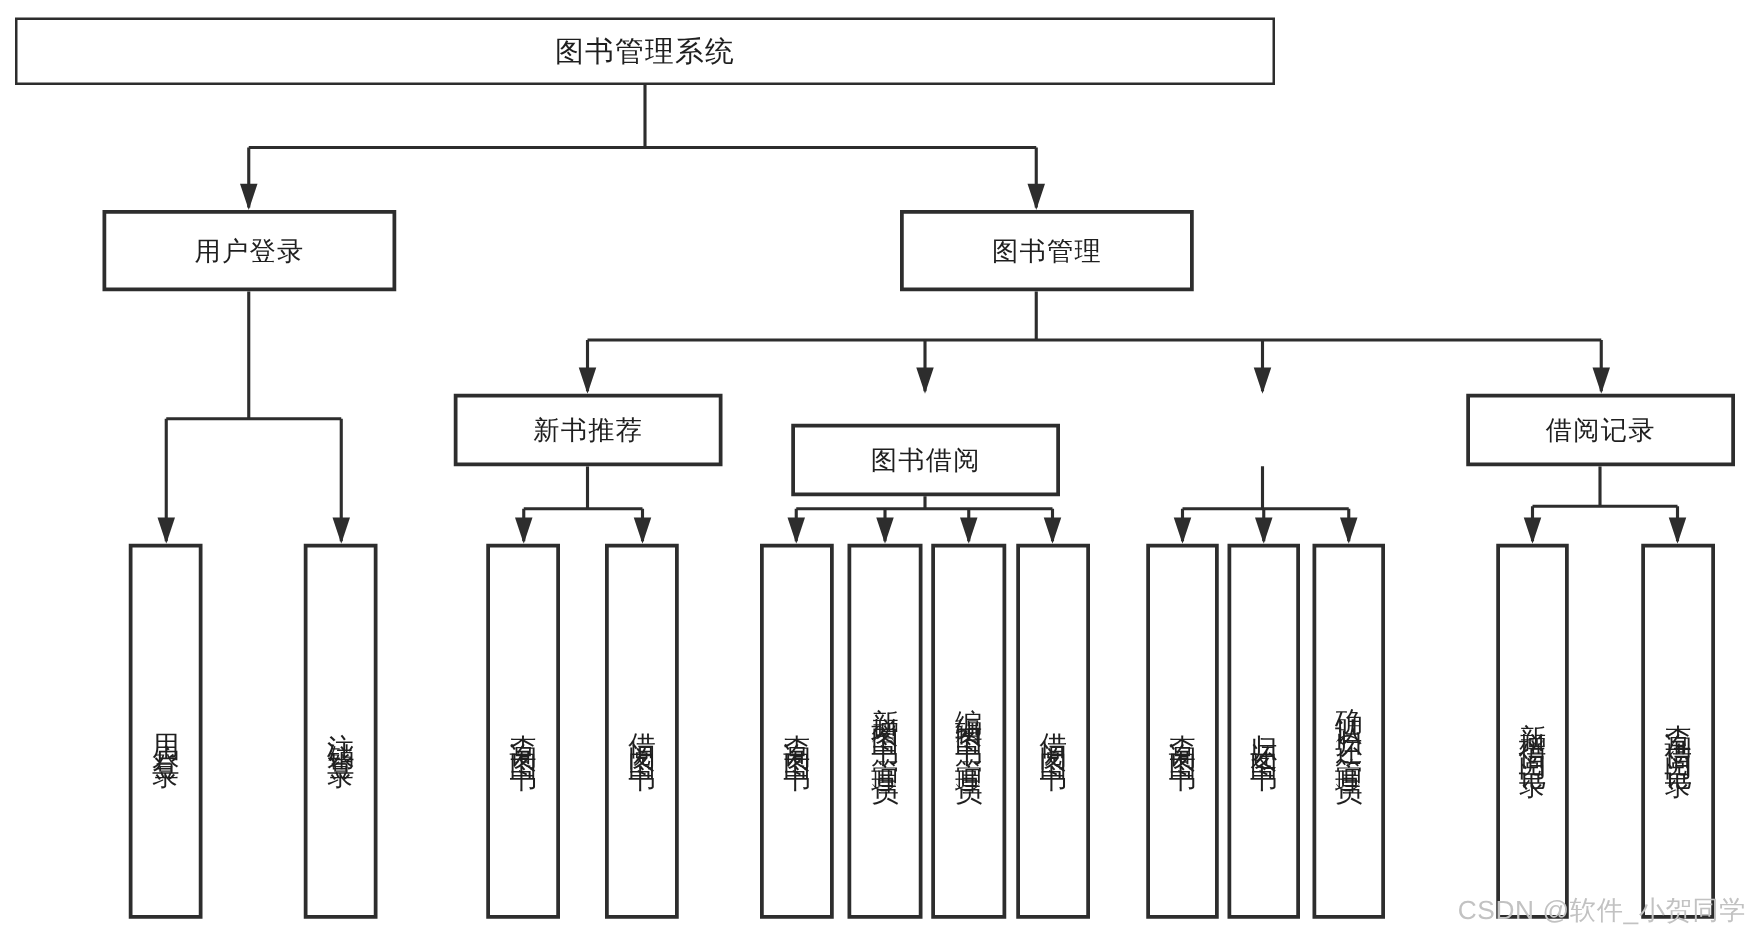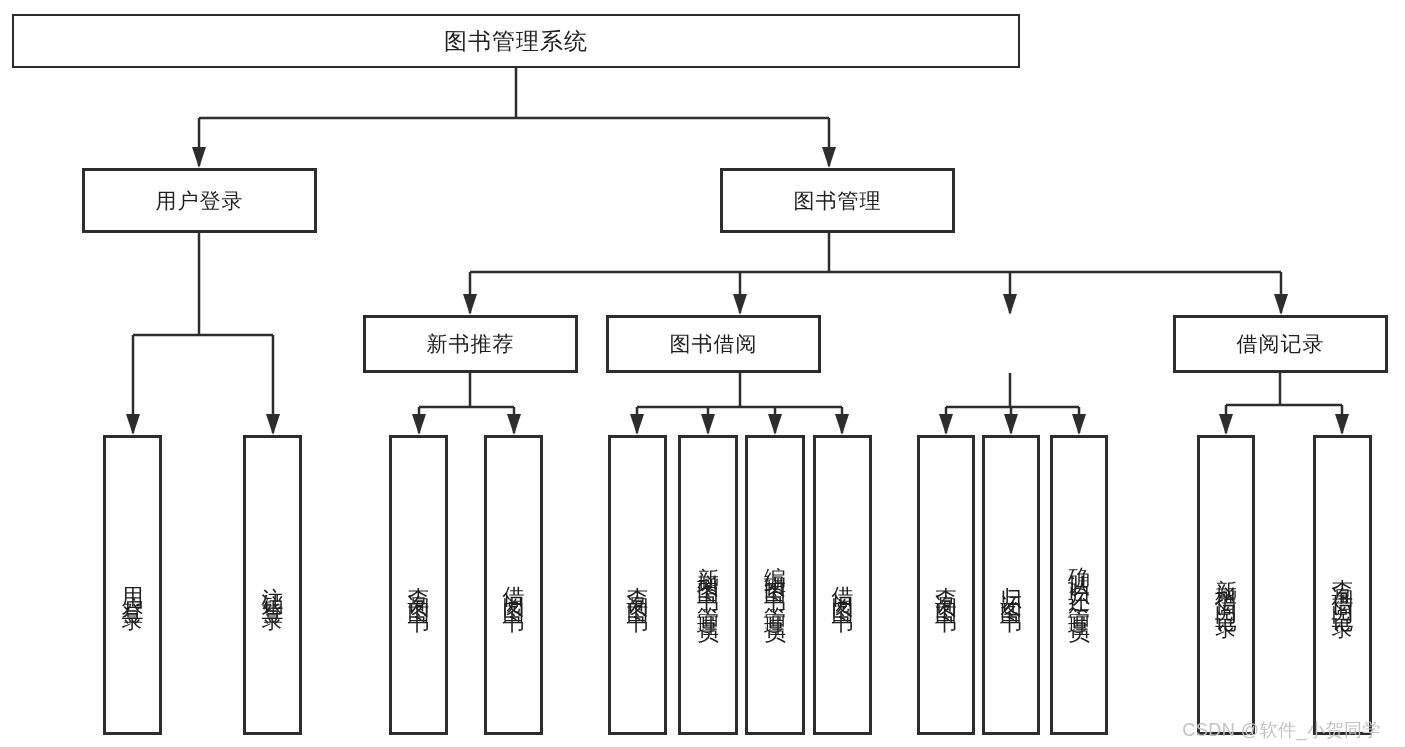--- a/index.html
+++ b/index.html
@@ -13,38 +13,38 @@
     position:absolute;z-index:2;background:#ffffff;border:2px solid #2d2d2d;
     display:flex;align-items:center;justify-content:center;
     color:#1f1f1f;box-sizing:border-box;
   }
   .root{left:12px;top:14px;width:1008px;height:54px;font-size:23px;letter-spacing:1px;border-width:2px;}
   .l2{width:235px;height:65px;top:168px;font-size:21px;letter-spacing:1px;border-width:3px;}
   .l2.login{left:82px;}
   .l2.mgmt{left:676px;margin-left:44px;}
   .l3{width:215px;height:58px;top:315px;font-size:21px;letter-spacing:1px;border-width:3px;}
   .l3.g0{left:363px;}
-  .l3.g1{left:606px;}
+  .l3.g1{left:633px;margin-top:24px;}
   .l3.g2{left:903px;}
   .l3.g3{left:1173px;}
   .leaf{top:435px;height:300px;border-width:3px;}
   .vtext{
     writing-mode:vertical-rl;text-orientation:mixed;
     font-size:22px;letter-spacing:8px;color:#1f1f1f;white-space:nowrap;
   }
   .lf-a1{left:103px;width:59px;}  .lf-a2{left:243px;width:59px;}
   .lf-b1{left:389px;width:59px;}  .lf-b2{left:484px;width:59px;}
   .lf-c1{left:608px;width:59px;}  .lf-c2{left:678px;width:60px;}
   .lf-c3{left:745px;width:60px;}  .lf-c4{left:813px;width:59px;}
   .lf-d1{left:917px;width:58px;}  .lf-d2{left:982px;width:58px;}
   .lf-d3{left:1050px;width:58px;}
   .lf-e1{left:1197px;width:58px;} .lf-e2{left:1313px;width:59px;}
   .watermark{
-    position:absolute;z-index:3;right:24px;bottom:5px;
-    font-size:18px;color:#c2c2c2;letter-spacing:0.5px;
+    position:absolute;z-index:3;right:8px;bottom:5px;
+    font-size:21px;color:#c2c2c2;letter-spacing:0.5px;
   }
 </style>
 </head>
 <body>
 
 <div id="stage">
 
   <svg id="wires" width="1405" height="747" viewBox="0 0 1405 747">
     <g stroke="#2d2d2d" stroke-width="2.5" fill="none">
 

